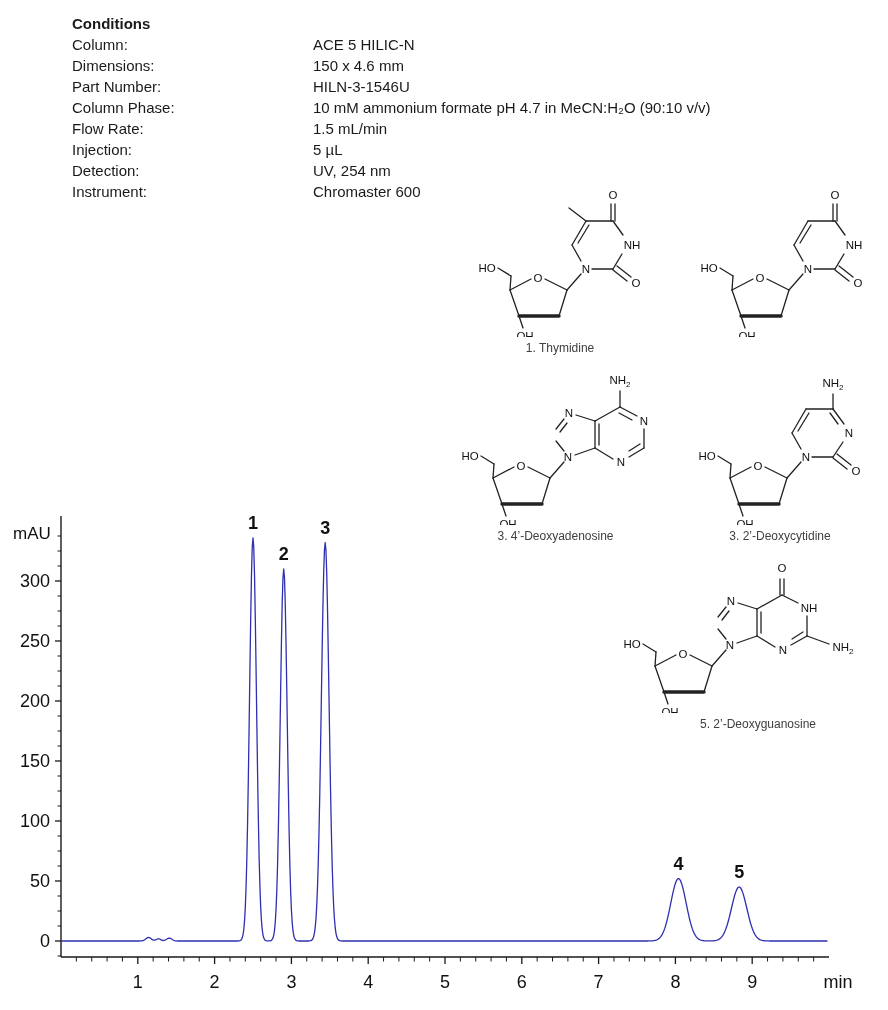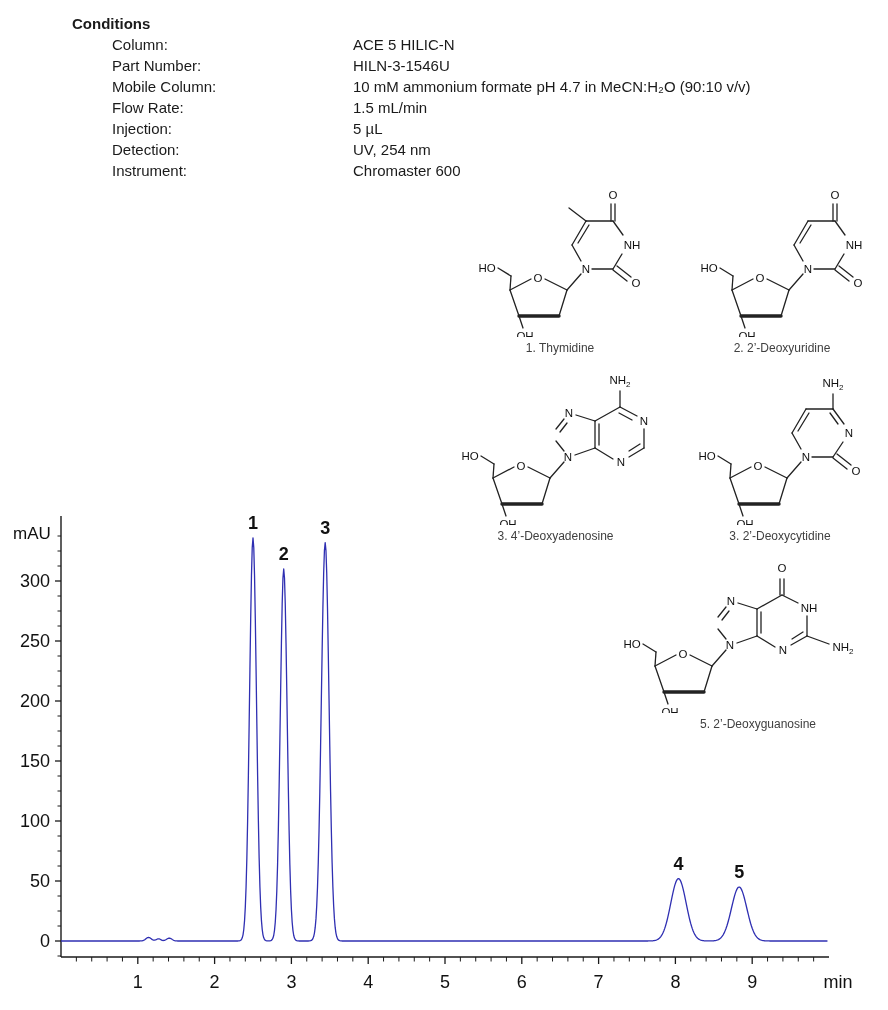--- a/index.html
+++ b/index.html
@@ -2,21 +2,21 @@
 <html><head>
 <meta charset="utf-8">
 <style>
   html,body{margin:0;padding:0;background:#fff;}
   .page{position:relative;width:888px;height:1010px;background:#ffffff;overflow:hidden;
         font-family:"Liberation Sans",sans-serif;color:#1a1a1a;}
   
   .conditions{position:absolute;left:72px;top:13px;}
   .cond-title{font-size:15px;font-weight:bold;line-height:21px;margin:0;}
   .cond-row{display:flex;font-size:15px;line-height:21px;}
-  .cond-row .cl{width:241px;flex:0 0 241px;margin-left:40px;}
+  .cond-row .cl{width:241px;flex:0 0 241px;}
   .cond-row .cv{white-space:nowrap;}
   
   figure.struct{position:absolute;margin:0;text-align:center;}
   figure.struct svg{display:inline-block;}
   figure.struct figcaption{font-size:12px;color:#404040;margin-top:0px;}
   .mol line{stroke:#222;stroke-width:1.3;stroke-linecap:round;}
   .mol line.bold{stroke-width:3.4;}
   .mol text{font-size:11.5px;fill:#111;text-anchor:middle;font-family:"Liberation Sans",sans-serif;}
   .mol tspan.sub{font-size:8px;}
   
@@ -29,25 +29,29 @@
 <div class="page">
 
   <section class="conditions">
     <h2 class="cond-title">Conditions</h2>
     <div>
       <div class="cond-row">
         <span class="cl">Column:</span>
         <span class="cv">ACE 5 HILIC-N</span>
       </div>
       <div class="cond-row">
+        <span class="cl">Dimensions:</span>
+        <span class="cv">150 x 4.6 mm</span>
+      </div>
+      <div class="cond-row">
         <span class="cl">Part Number:</span>
         <span class="cv">HILN-3-1546U</span>
       </div>
       <div class="cond-row">
-        <span class="cl">Mobile Column:</span>
+        <span class="cl">Column Phase:</span>
         <span class="cv">10 mM ammonium formate pH 4.7 in MeCN:H₂O (90:10 v/v)</span>
       </div>
       <div class="cond-row">
         <span class="cl">Flow Rate:</span>
         <span class="cv">1.5 mL/min</span>
       </div>
       <div class="cond-row">
         <span class="cl">Injection:</span>
         <span class="cv">5 µL</span>
       </div>
@@ -121,21 +125,20 @@
         <line x1="107" y1="73" x2="116" y2="89"></line>
       <line x1="124" y1="53" x2="113" y2="71"></line>
       <line x1="148" y1="98" x2="162" y2="109"></line>
         <line x1="152" y1="94" x2="166" y2="105"></line>
       <text x="171" y="115">O</text>
       <line x1="146" y1="49" x2="146" y2="32"></line>
         <line x1="150" y1="49" x2="150" y2="32"></line>
       <text x="148" y="27">O</text>
       <text x="167" y="77">NH</text>
     </svg>
-    <figcaption>2. 2’-Deoxyuridine</figcaption>
   </figure>
 
   <figure class="struct" style="left:448px;top:360px;width:215px;">
     <svg class="mol" width="215" height="165" viewBox="0 0 215 165">
       <line x1="33" y1="96" x2="46" y2="104"></line>
         <line x1="46" y1="104" x2="45" y2="118"></line>
       <line x1="45" y1="118" x2="66" y2="107"></line>
         <line x1="80" y1="107" x2="102" y2="118"></line>
       <line x1="102" y1="118" x2="94" y2="144"></line>
         <line class="bold" x1="94" y1="144" x2="54" y2="144"></line>

